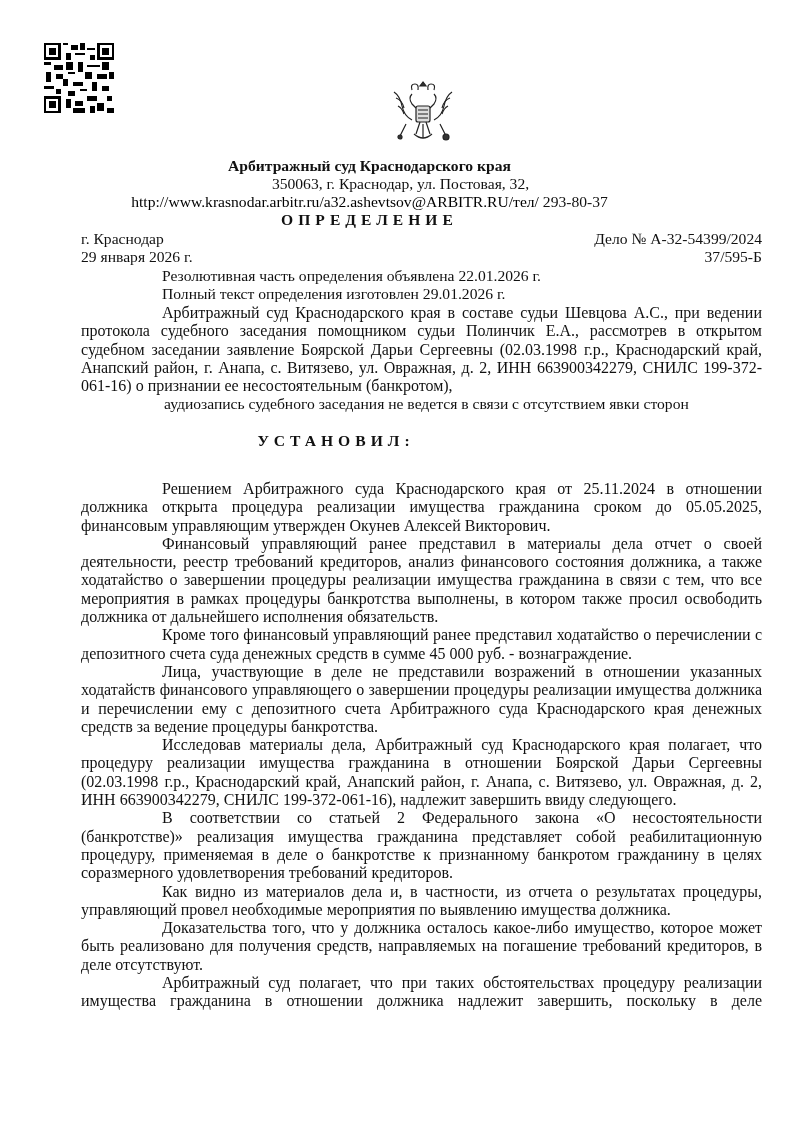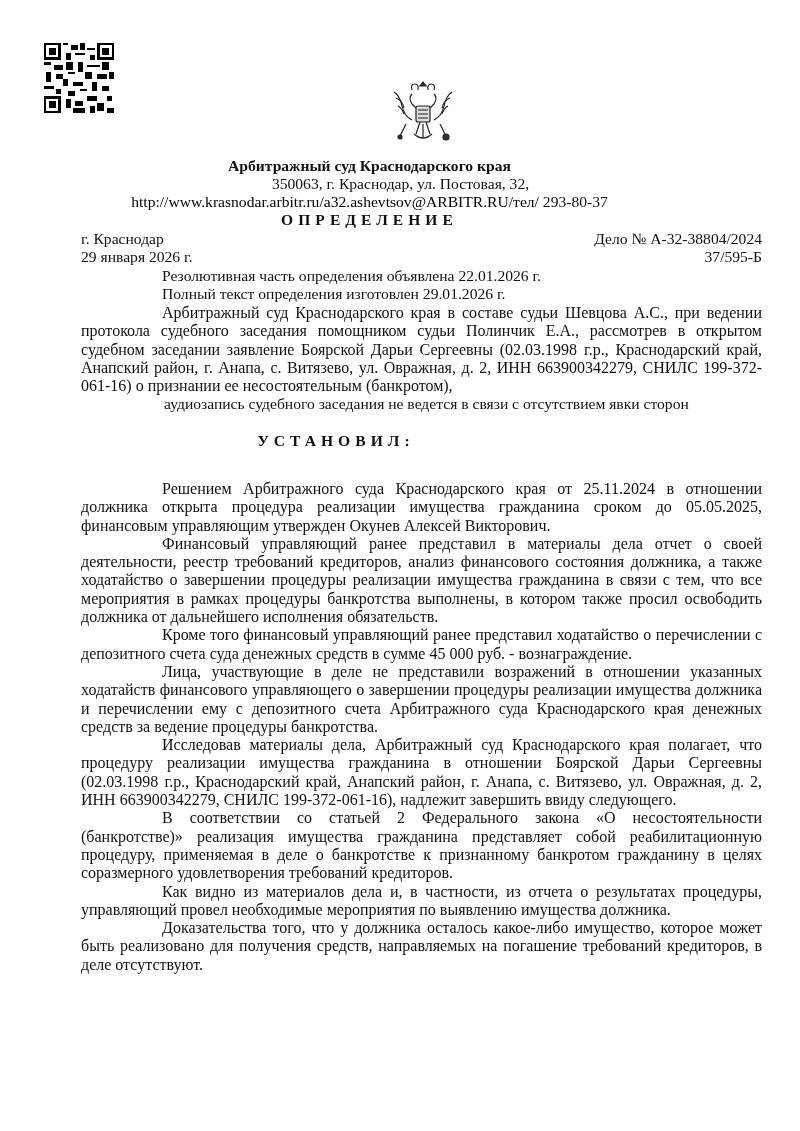--- a/index.html
+++ b/index.html
@@ -111,21 +111,21 @@
 
 <div class="hdr court-name">Арбитражный суд Краснодарского края</div>
 <div class="hdr address">350063, г. Краснодар, ул. Постовая, 32,</div>
 <div class="hdr contact">
   <a>http://www.krasnodar.arbitr.ru/a32.ashevtsov@ARBITR.RU/тел/</a><span> 293-80-37</span>
 </div>
 <div class="hdr doc-title">ОПРЕДЕЛЕНИЕ</div>
 
 <div class="row place-row">
   <span>г. Краснодар</span>
-  <span>Дело № А-32-38804/2024</span>
+  <span>Дело № А-32-54399/2024</span>
 </div>
 <div class="row date-row">
   <span>29 января 2026 г.</span>
   <span>37/595-Б</span>
 </div>
 <div class="indent-line resolved">Резолютивная часть определения объявлена 22.01.2026 г.</div>
 <div class="indent-line fulltext">Полный текст определения изготовлен 29.01.2026 г.</div>
 
 <div class="body intro">
   <p style="text-align-last:left;">Арбитражный суд Краснодарского края в составе судьи Шевцова А.С., при ведении протокола судебного заседания помощником судьи Полинчик Е.А., рассмотрев в открытом судебном заседании заявление Боярской Дарьи Сергеевны (02.03.1998 г.р., Краснодарский край, Анапский район, г. Анапа, с. Витязево, ул. Овражная, д. 2, ИНН 663900342279, СНИЛС 199-372-061-16) о признании ее несостоятельным (банкротом),</p>
@@ -136,13 +136,14 @@
 
 <div class="body main-body">
   <p>Решением Арбитражного суда Краснодарского края от 25.11.2024 в отношении должника открыта процедура реализации имущества гражданина сроком до 05.05.2025, финансовым управляющим утвержден Окунев Алексей Викторович.</p>
   <p>Финансовый управляющий ранее представил в материалы дела отчет о своей деятельности, реестр требований кредиторов, анализ финансового состояния должника, а также ходатайство о завершении процедуры реализации имущества гражданина в связи с тем, что все мероприятия в рамках процедуры банкротства выполнены, в котором также просил освободить должника от дальнейшего исполнения обязательств.</p>
   <p>Кроме того финансовый управляющий ранее представил ходатайство о перечислении с депозитного счета суда денежных средств в сумме 45 000 руб. - вознаграждение.</p>
   <p>Лица, участвующие в деле не представили возражений в отношении указанных ходатайств финансового управляющего о завершении процедуры реализации имущества должника и перечислении ему с депозитного счета Арбитражного суда Краснодарского края денежных средств за ведение процедуры банкротства.</p>
   <p>Исследовав материалы дела, Арбитражный суд Краснодарского края полагает, что процедуру реализации имущества гражданина в отношении Боярской Дарьи Сергеевны (02.03.1998 г.р., Краснодарский край, Анапский район, г. Анапа, с. Витязево, ул. Овражная, д. 2, ИНН 663900342279, СНИЛС 199-372-061-16), надлежит завершить ввиду следующего.</p>
   <p>В соответствии со статьей 2 Федерального закона «О несостоятельности (банкротстве)» реализация имущества гражданина представляет собой реабилитационную процедуру, применяемая в деле о банкротстве к признанному банкротом гражданину в целях соразмерного удовлетворения требований кредиторов.</p>
   <p>Как видно из материалов дела и, в частности, из отчета о результатах процедуры, управляющий провел необходимые мероприятия по выявлению имущества должника.</p>
   <p>Доказательства того, что у должника осталось какое-либо имущество, которое может быть реализовано для получения средств, направляемых на погашение требований кредиторов, в деле отсутствуют.</p>
+  <p style="text-align-last:justify;">Арбитражный суд полагает, что при таких обстоятельствах процедуру реализации имущества гражданина в отношении должника надлежит завершить, поскольку в деле</p>
 </div>
 
 </body></html>

